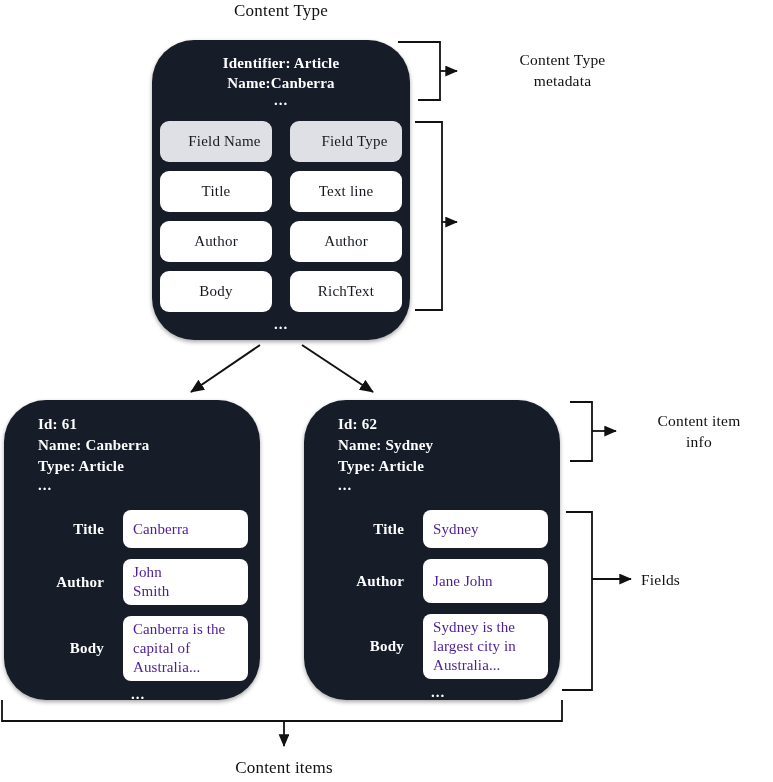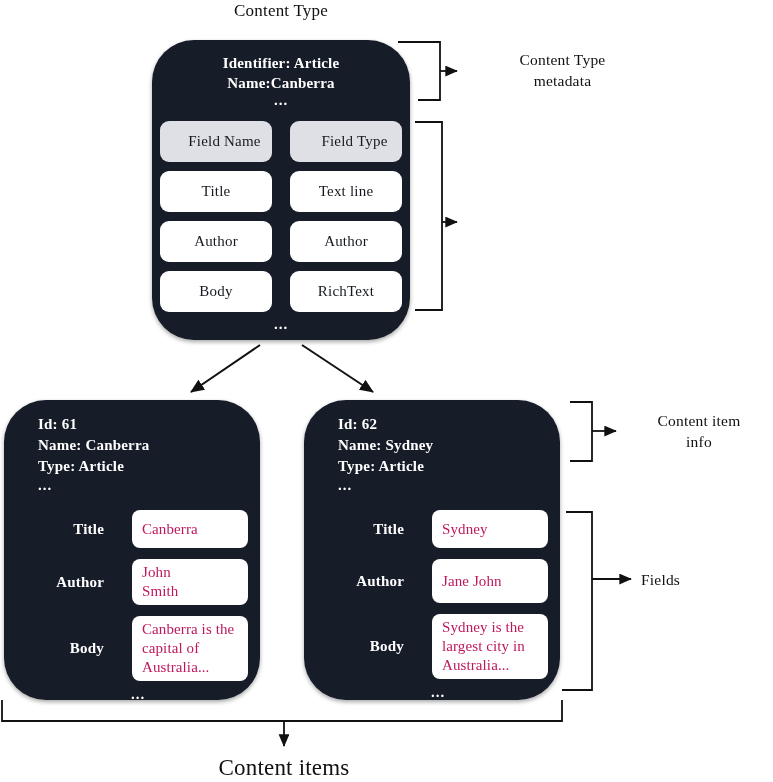--- a/index.html
+++ b/index.html
@@ -45,43 +45,43 @@
   .item-box{top:400px;width:256px;height:300px;padding:14px 12px 0 34px;}
   .item-info{color:#fff;font-weight:700;font-size:15px;line-height:21px;letter-spacing:.2px;text-align:left;}
   .item-info .dots{text-align:left;line-height:16px;}
   .item-rows{margin-top:17px;display:flex;flex-direction:column;gap:11px;}
   .frow{display:flex;align-items:center;}
   .flabel{
     width:66px;flex:0 0 66px;text-align:right;
     color:#fff;font-weight:700;font-size:15px;letter-spacing:.2px;
   }
   .fvalue{
-    margin-left:28px;width:140px;box-sizing:border-box;
+    margin-left:19px;width:140px;box-sizing:border-box;
     background:#fff;border-radius:8px;
     padding:4px 10px;
-    font-size:15px;line-height:19px;color:#be185d;
+    font-size:15px;line-height:19px;color:#4c1d95;
     display:flex;align-items:center;
     white-space:pre-line;letter-spacing:.1px;
   }
   .frow.r-title .fvalue{min-height:38px;}
   .frow.r-author .fvalue{min-height:44px;}
   .frow.r-body .fvalue{min-height:62px;}
   .item-box .bottom-dots{margin-top:6px;margin-right:10px;}
 
   
   .ann{
     position:absolute;text-align:center;
     font-size:15.5px;line-height:21px;color:#111;
     white-space:pre-line;letter-spacing:.2px;
   }
   .ann-metadata{left:480px;top:49px;width:165px;}
   .ann-fielddefs{left:470px;top:200px;width:140px;}
   .ann-iteminfo{left:628px;top:398px;width:142px;margin-top:12px;}
   .ann-fields{left:641px;top:569px;text-align:left;}
-  .ann-contentitems{left:194px;top:757px;width:180px;font-size:23px;}
+  .ann-contentitems{left:194px;top:757px;width:180px;font-size:17px;}
 </style>
 </head>
 <body>
 
 <div class="canvas">
 
   <div class="page-title">Content Type</div>
 
   <svg class="lines" width="773" height="782" viewBox="0 0 773 782">
     <defs>

